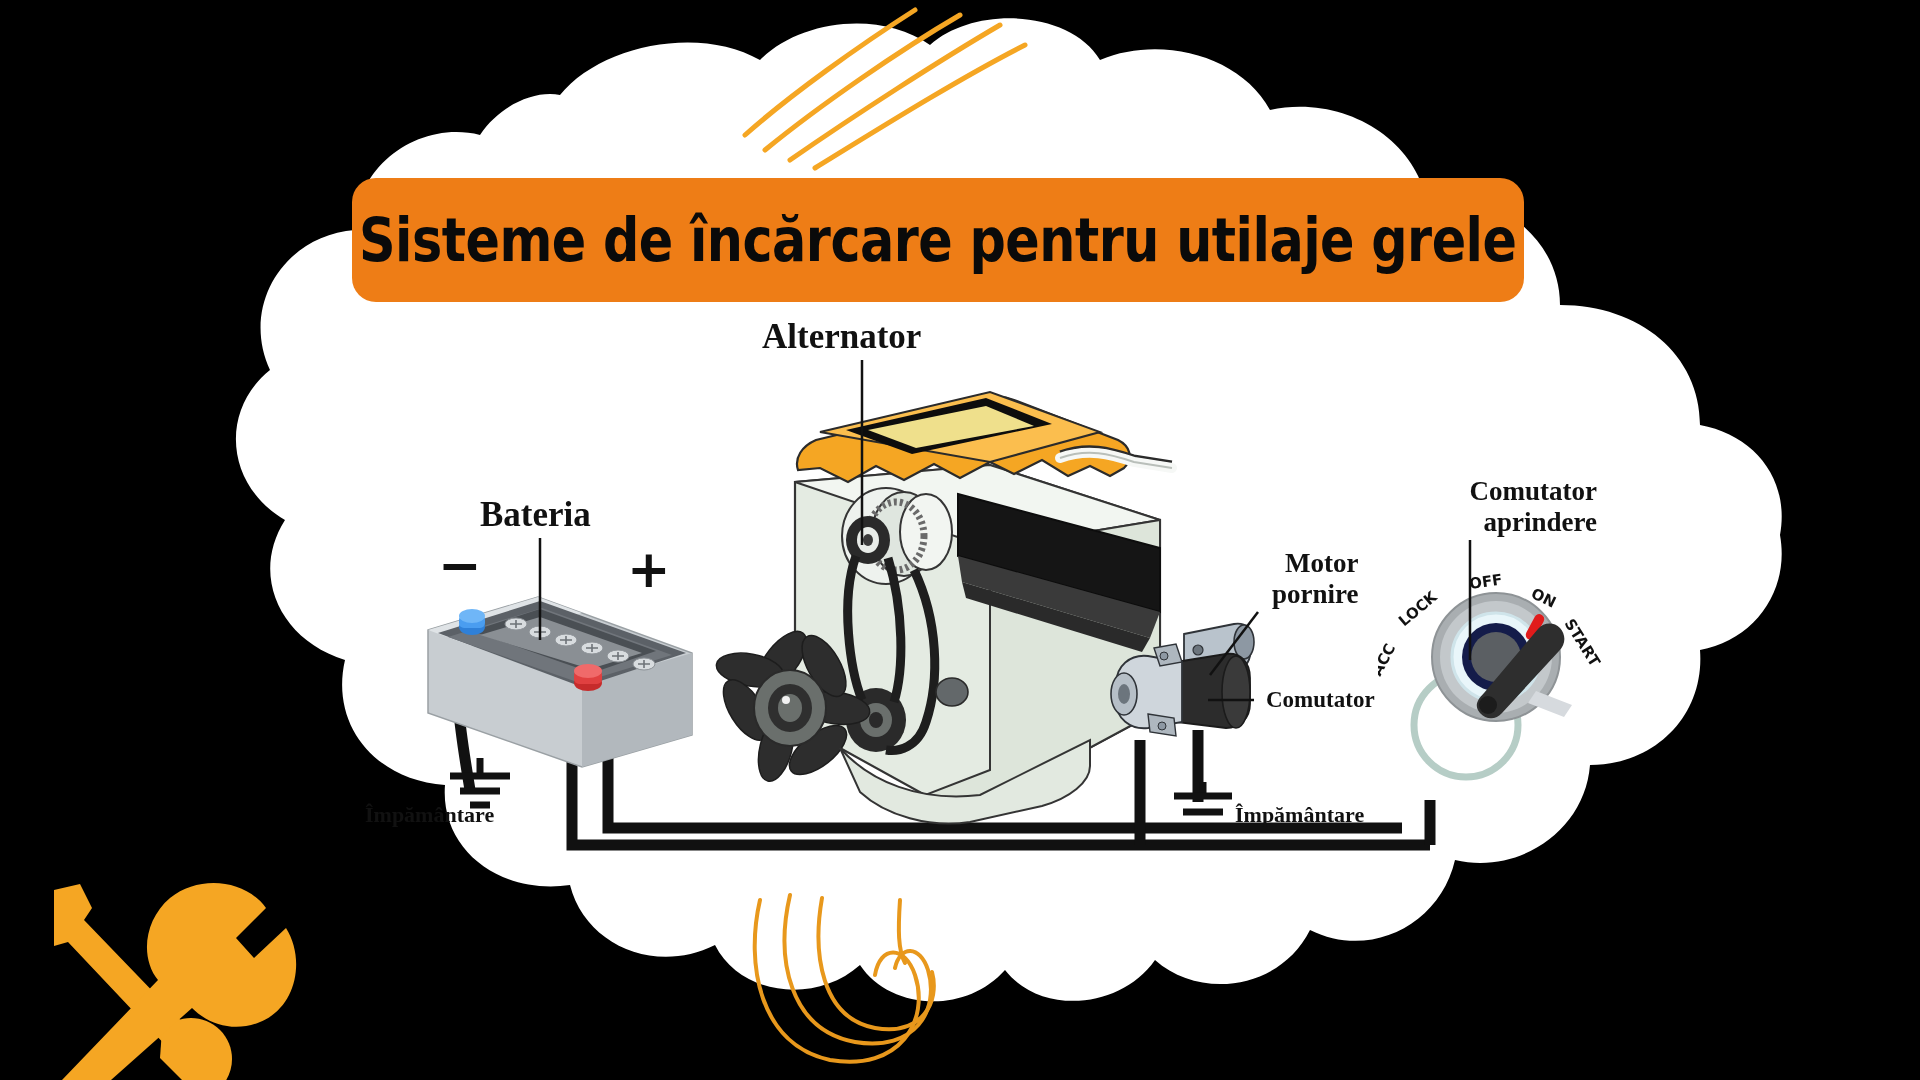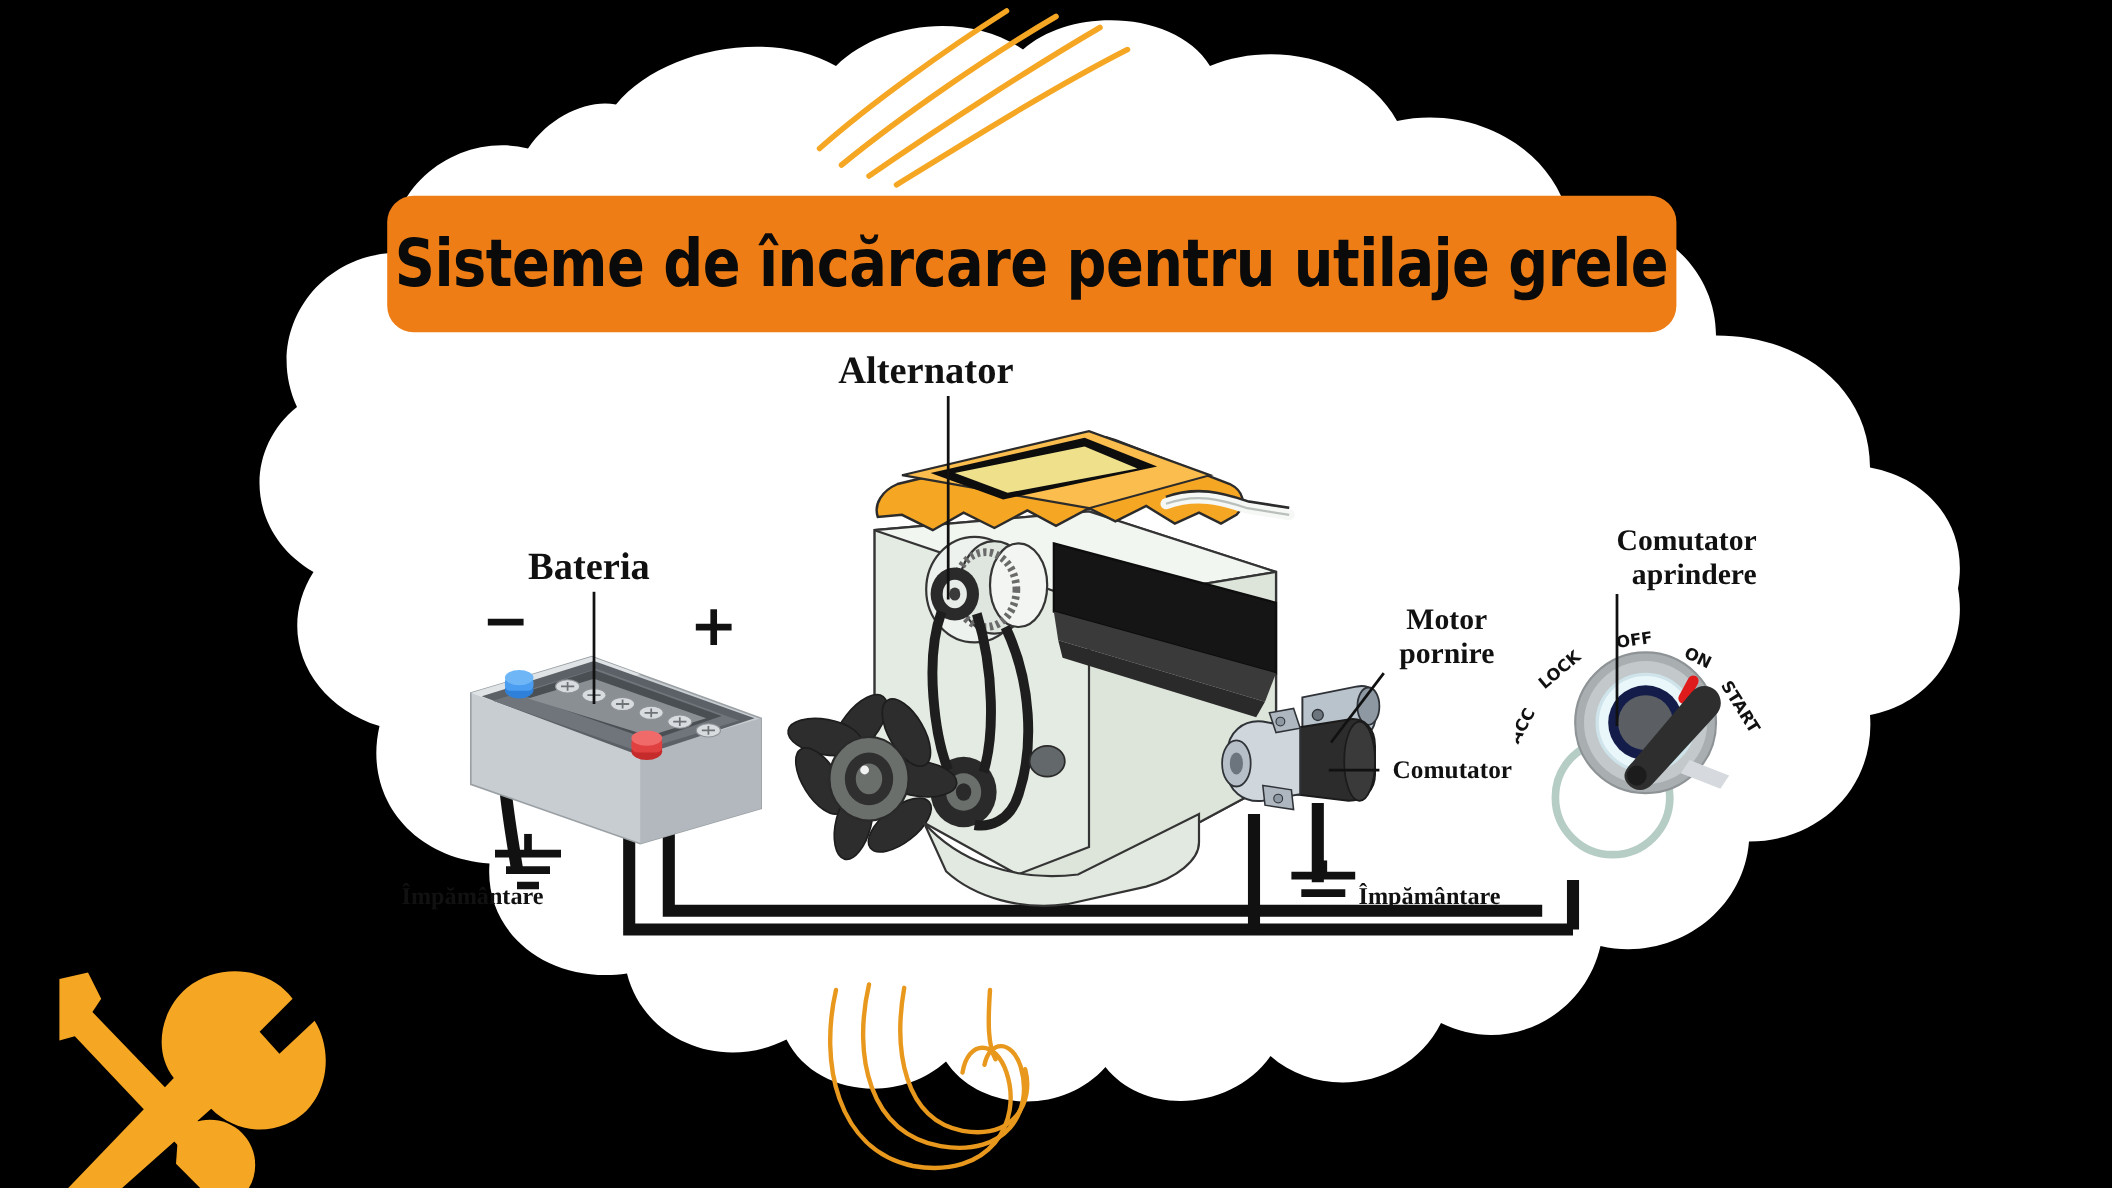--- a/index.html
+++ b/index.html
@@ -44,21 +44,21 @@
     color:#111111;
     font-weight:bold;
     font-family:Liberation Serif, serif;
     z-index:45;
     line-height:1.16;
     white-space:pre-line;
   }
   .lbl-alternator { left:762px; top:317px; font-size:35px; }
   .lbl-bateria    { left:466px; top:495px; font-size:35px;margin-left:14px; }
   .lbl-comutator  { left:1407px; top:476px; font-size:27px; text-align:right; width:190px; }
-  .lbl-motor      { left:1272px; top:548px; font-size:27px; text-align:center; }
+  .lbl-motor      { left:1272px; top:548px; font-size:27px; text-align:right; }
   .lbl-solenoid   { left:1266px; top:687px; font-size:23px; }
   .lbl-ground-l   { left:365px; top:802px; font-size:22px; }
   .lbl-ground-r   { left:1235px; top:802px; font-size:22px; }
 
   .sym {
     position:absolute;
     color:#111; font-weight:bold;
     font-family:"DejaVu Sans","Liberation Sans", sans-serif;
     z-index:45;
   }

